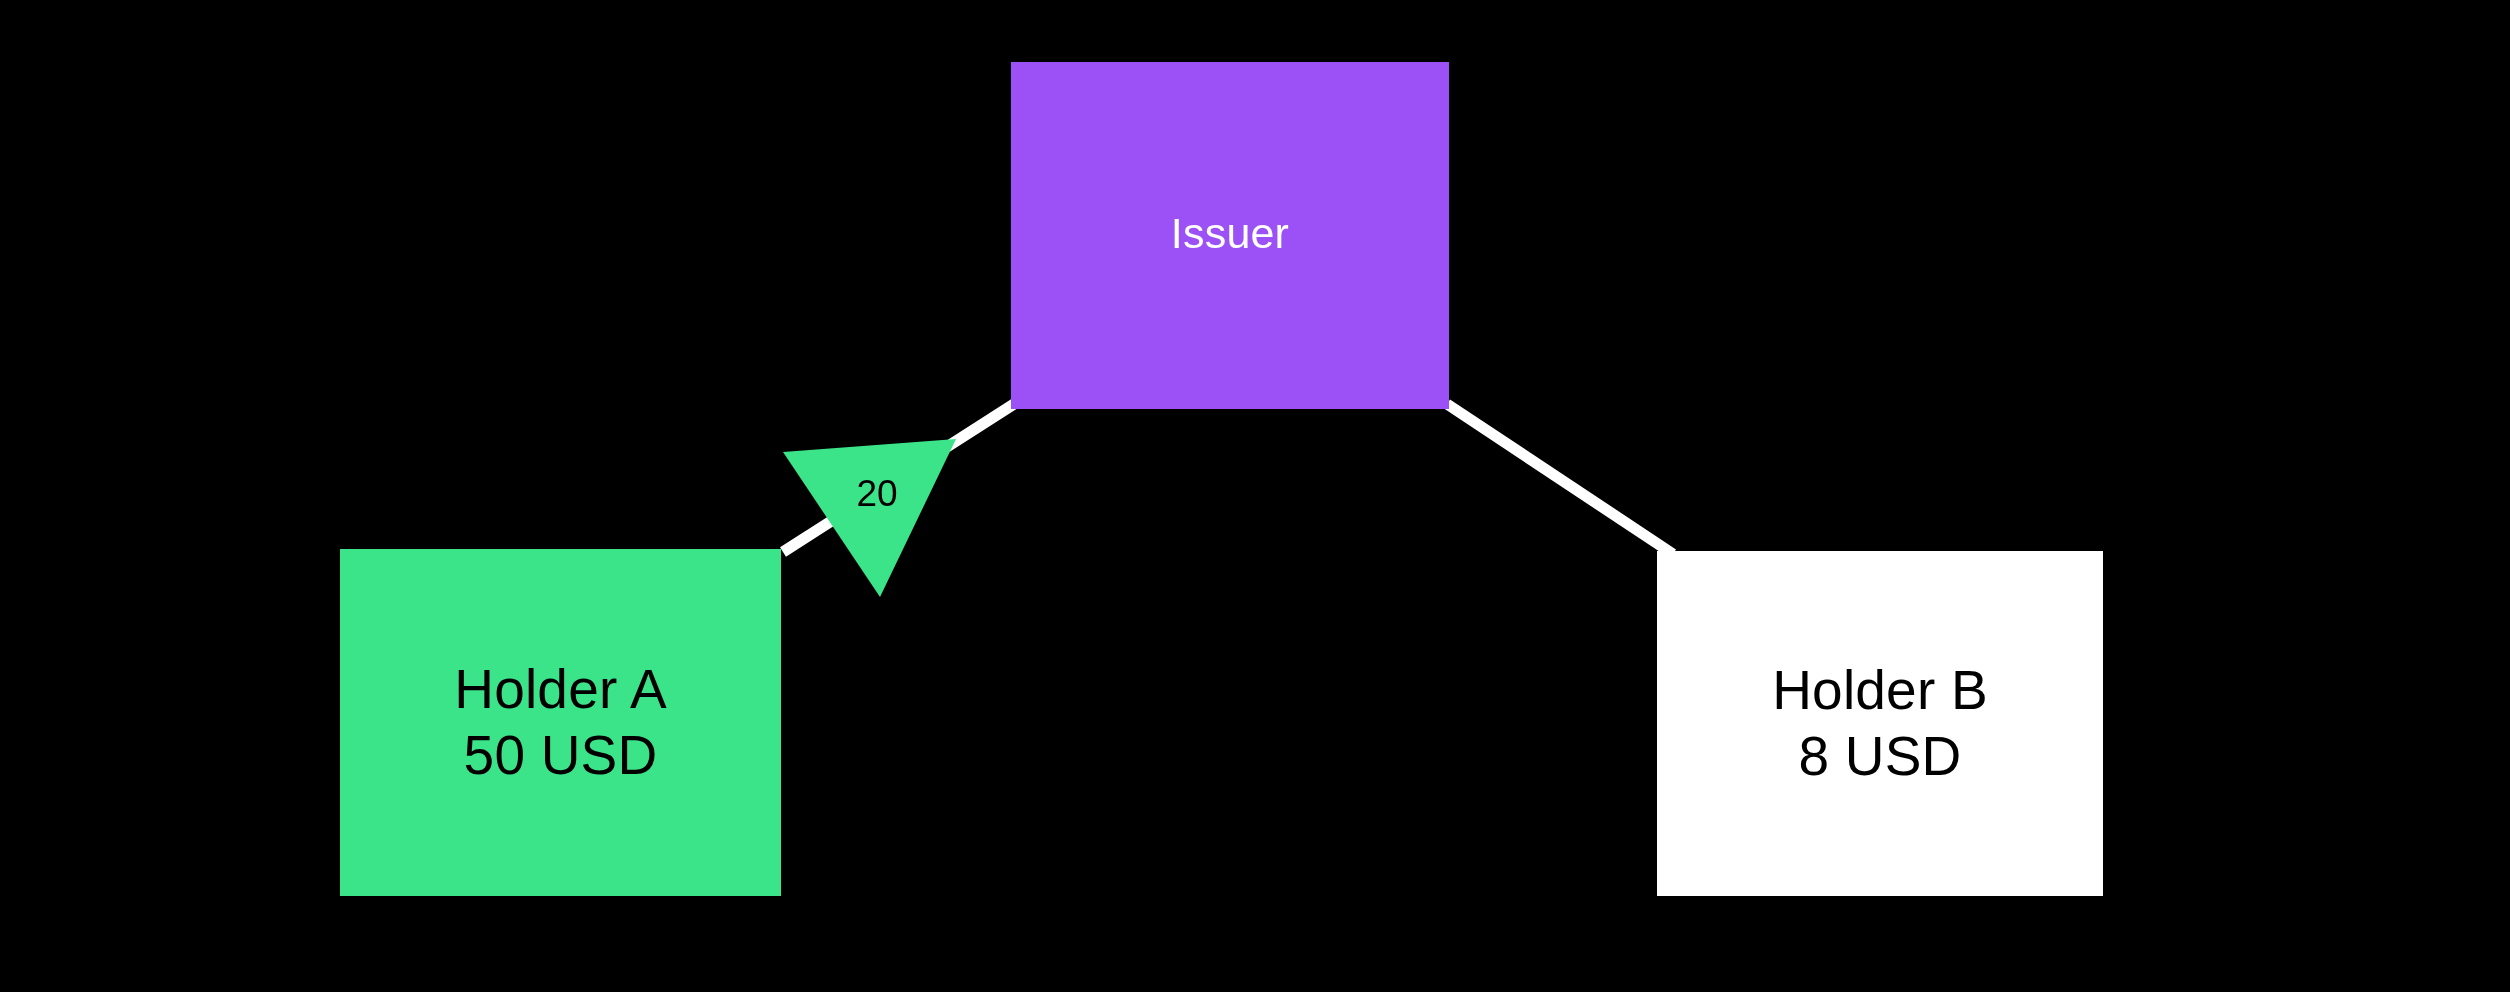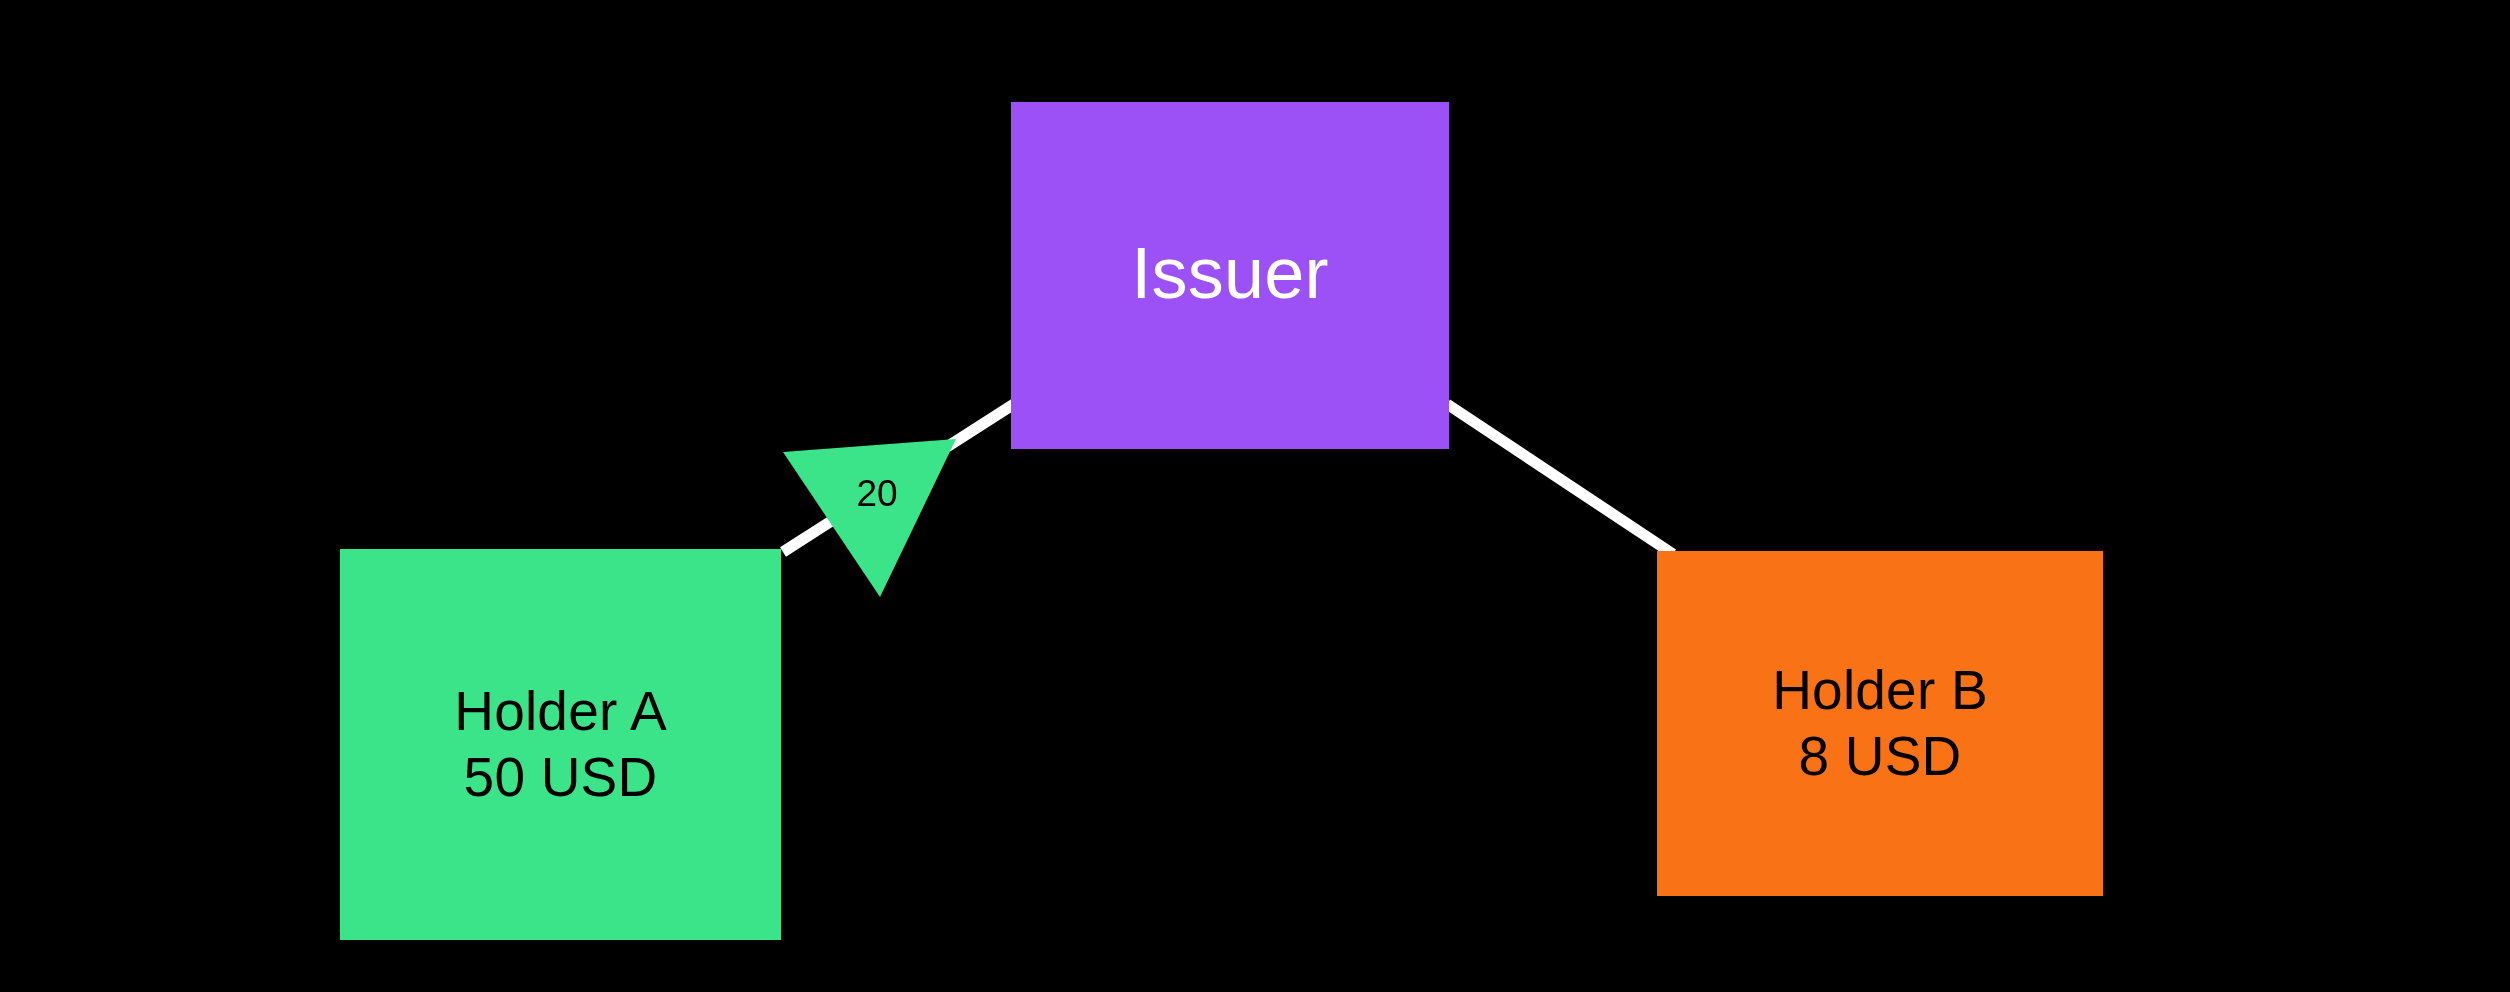--- a/index.html
+++ b/index.html
@@ -42,38 +42,37 @@
     font-weight: 400;
     letter-spacing: 0.2px;
   }
   #node-issuer {
     left: 1011px;
     top: 62px;
     width: 438px;
     height: 347px;
     background: #9B51F5;
     color: #FFFFFF;
-    font-size: 72px;
-    margin-top: 40px;
+    font-size: 43px;
   }
   #node-holder-a {
     left: 340px;
     top: 549px;
     width: 441px;
-    height: 391px;
+    height: 347px;
     background: #3BE488;
     color: #000000;
     font-size: 55px;
   }
   #node-holder-b {
     left: 1657px;
     top: 551px;
     width: 446px;
     height: 345px;
-    background: #f97316;
+    background: #ffffff;
     color: #000000;
     font-size: 55px;
   }
   .node .node-title { margin-bottom: 4px; }
   .edge-line {
     stroke: #FFFFFF;
     stroke-width: 11;
     stroke-linecap: butt;
     fill: none;
   }

